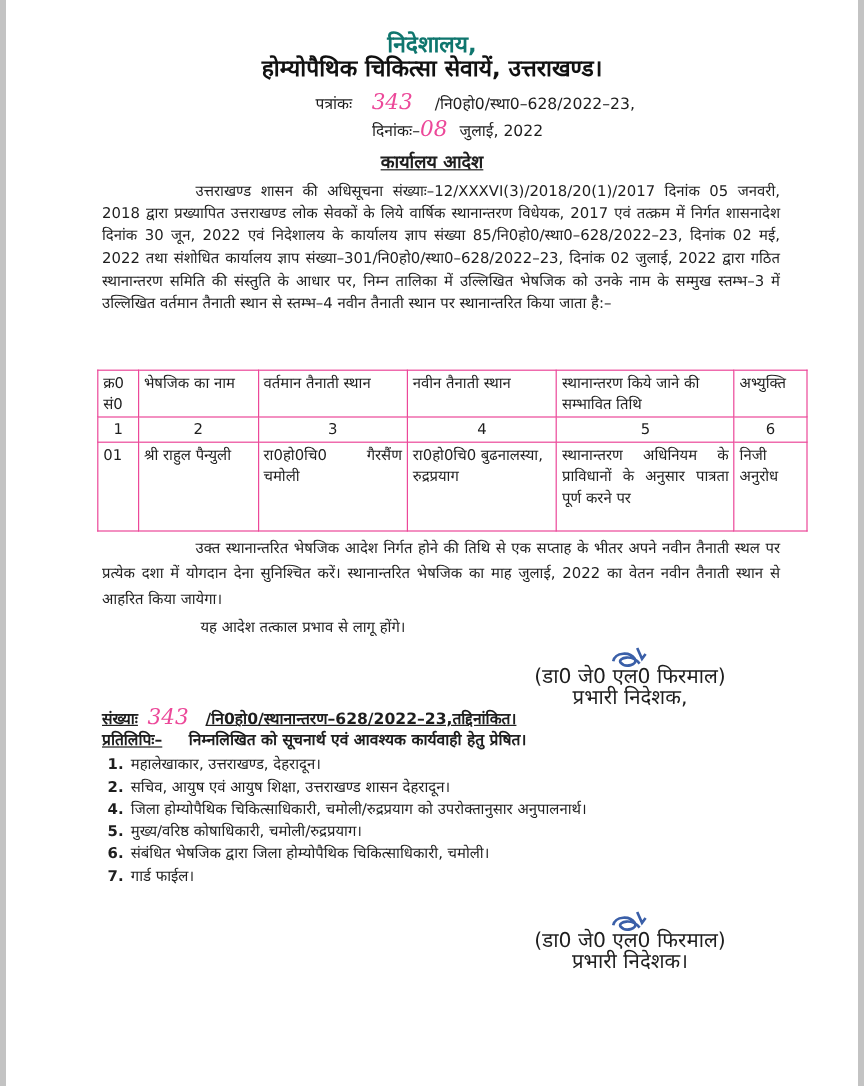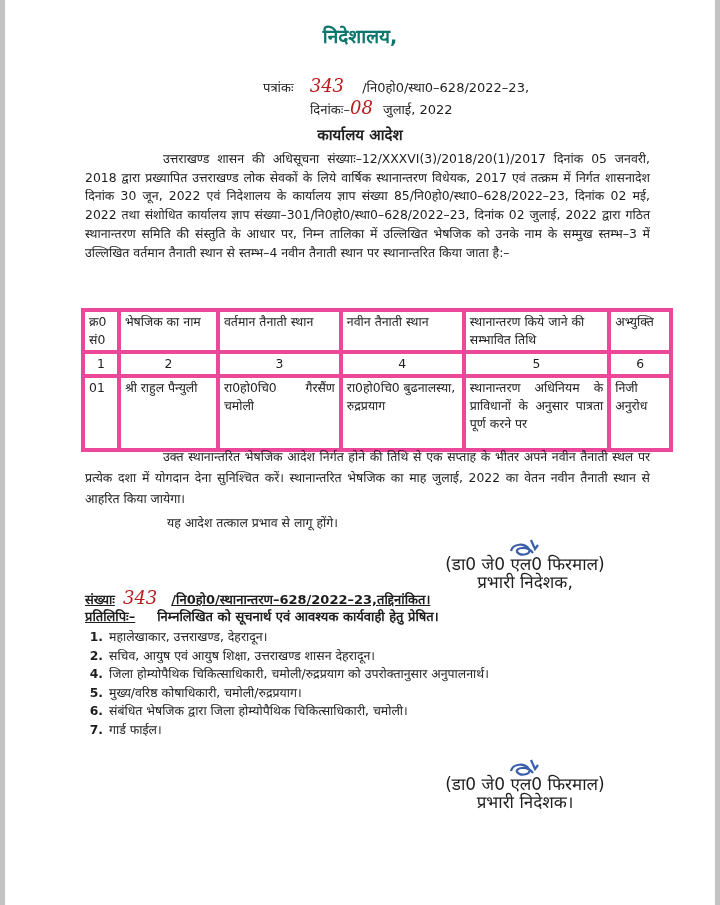--- a/index.html
+++ b/index.html
@@ -7,31 +7,31 @@
       width: 720px; height: 905px; background: #ffffff; position: relative; overflow: hidden;
       font-family: "DejaVu Sans", "Liberation Sans", sans-serif; color: #1e1e1e;
     }
     .edge-l { position: absolute; left: 0; top: 0; width: 5px; height: 905px; background: #c3c3c3; }
     .edge-r { position: absolute; right: 0; top: 0; width: 5px; height: 905px; background: #c3c3c3; }
     .page { position: absolute; left: 5px; top: 0; width: 710px; height: 905px; }
 
     .hdr1 { position: absolute; left: 0; width: 710px; top: 23px; text-align: center; font-size: 19px; font-weight: bold; color: #0f766e; }
     .hdr2 { position: absolute; left: 0; width: 710px; top: 43px; text-align: center; font-size: 19px; font-weight: bold; color: #111; }
     .ref { position: absolute; top: 75px; left: 258px; font-size: 13px; white-space: nowrap; }
-    .ref .hand, .date .hand, .cc-num .hand { font-family: "DejaVu Serif", serif; color: #b91c1c; font-size: 18px; font-style: italic; }
+    .ref .hand, .date .hand, .cc-num .hand { font-family: "DejaVu Serif", serif; color: #ec4899; font-size: 18px; font-style: italic; }
     .date { position: absolute; top: 97px; left: 305px; font-size: 13px; white-space: nowrap; }
     .title { position: absolute; top: 124px; left: 0; width: 710px; text-align: center; font-size: 15px; font-weight: bold; }
-    .title span { }
+    .title span { text-decoration: underline; }
 
     .para { position: absolute; left: 80px; width: 565px; font-size: 12.4px; line-height: 18.7px; text-align: justify; }
     .para .indent { display: inline-block; width: 78px; }
     .p1 { top: 150px; }
 
     table.transfer { position: absolute; left: 76px; top: 308px; width: 592px; border-collapse: collapse; font-size: 12.4px; }
-    table.transfer td { border: 4px solid #ec4899; padding: 1px 4px; vertical-align: top; line-height: 18px; }
+    table.transfer td { border: 1px solid #ec4899; padding: 1px 4px; vertical-align: top; line-height: 18px; }
     table.transfer tr.nums td { text-align: center; }
     .c1 { width: 24px; } .c2 { width: 88px; } .c3 { width: 112px; } .c4 { width: 112px; } .c5 { width: 135px; } .c6 { width: 50px; }
     .jt { text-align: justify; text-align-last: justify; }
     .jt.last { text-align-last: left; }
 
     .p2 { top: 446px; line-height: 21px; }
     .p3 { position: absolute; top: 514px; left: 162px; font-size: 12.4px; }
 
     .sig { position: absolute; left: 440px; width: 160px; text-align: center; font-size: 17px; line-height: 18px; }
     .sig1 { top: 555px; }
@@ -49,20 +49,21 @@
   </style>
 </head>
 <body>
 
 <div class="edge-l"></div>
 <div class="edge-r"></div>
 
 <div class="page">
 
   <div class="hdr1">निदेशालय,</div>
+  <div class="hdr2">होम्योपैथिक चिकित्सा सेवायें, उत्तराखण्ड।</div>
 
   <div class="ref">
     <span>पत्रांकः</span>
     <span class="hand" style="margin:0 14px 0 12px;">343</span>
     <span>/नि0हो0/स्था0–628/2022–23,</span>
   </div>
 
   <div class="date">
     <span>दिनांकः–</span><span class="hand" style="margin-right:6px;">08</span>
     <span>जुलाई, 2022</span>

